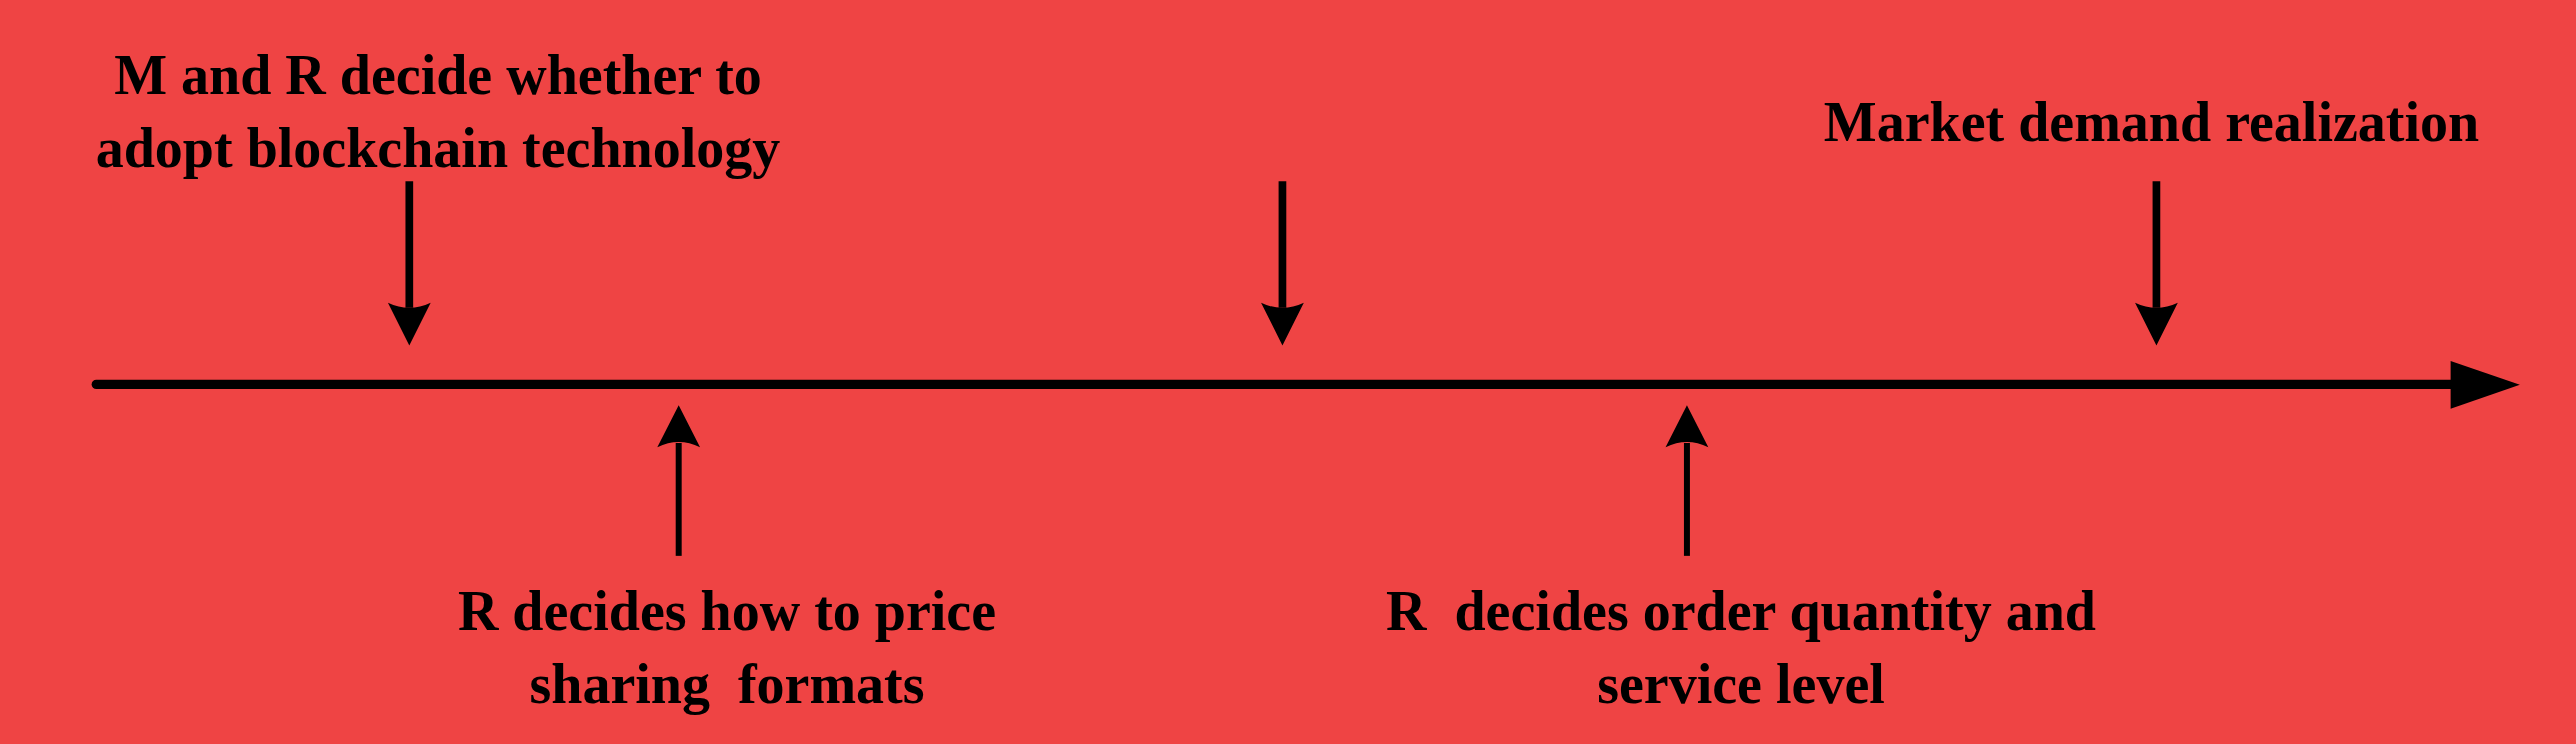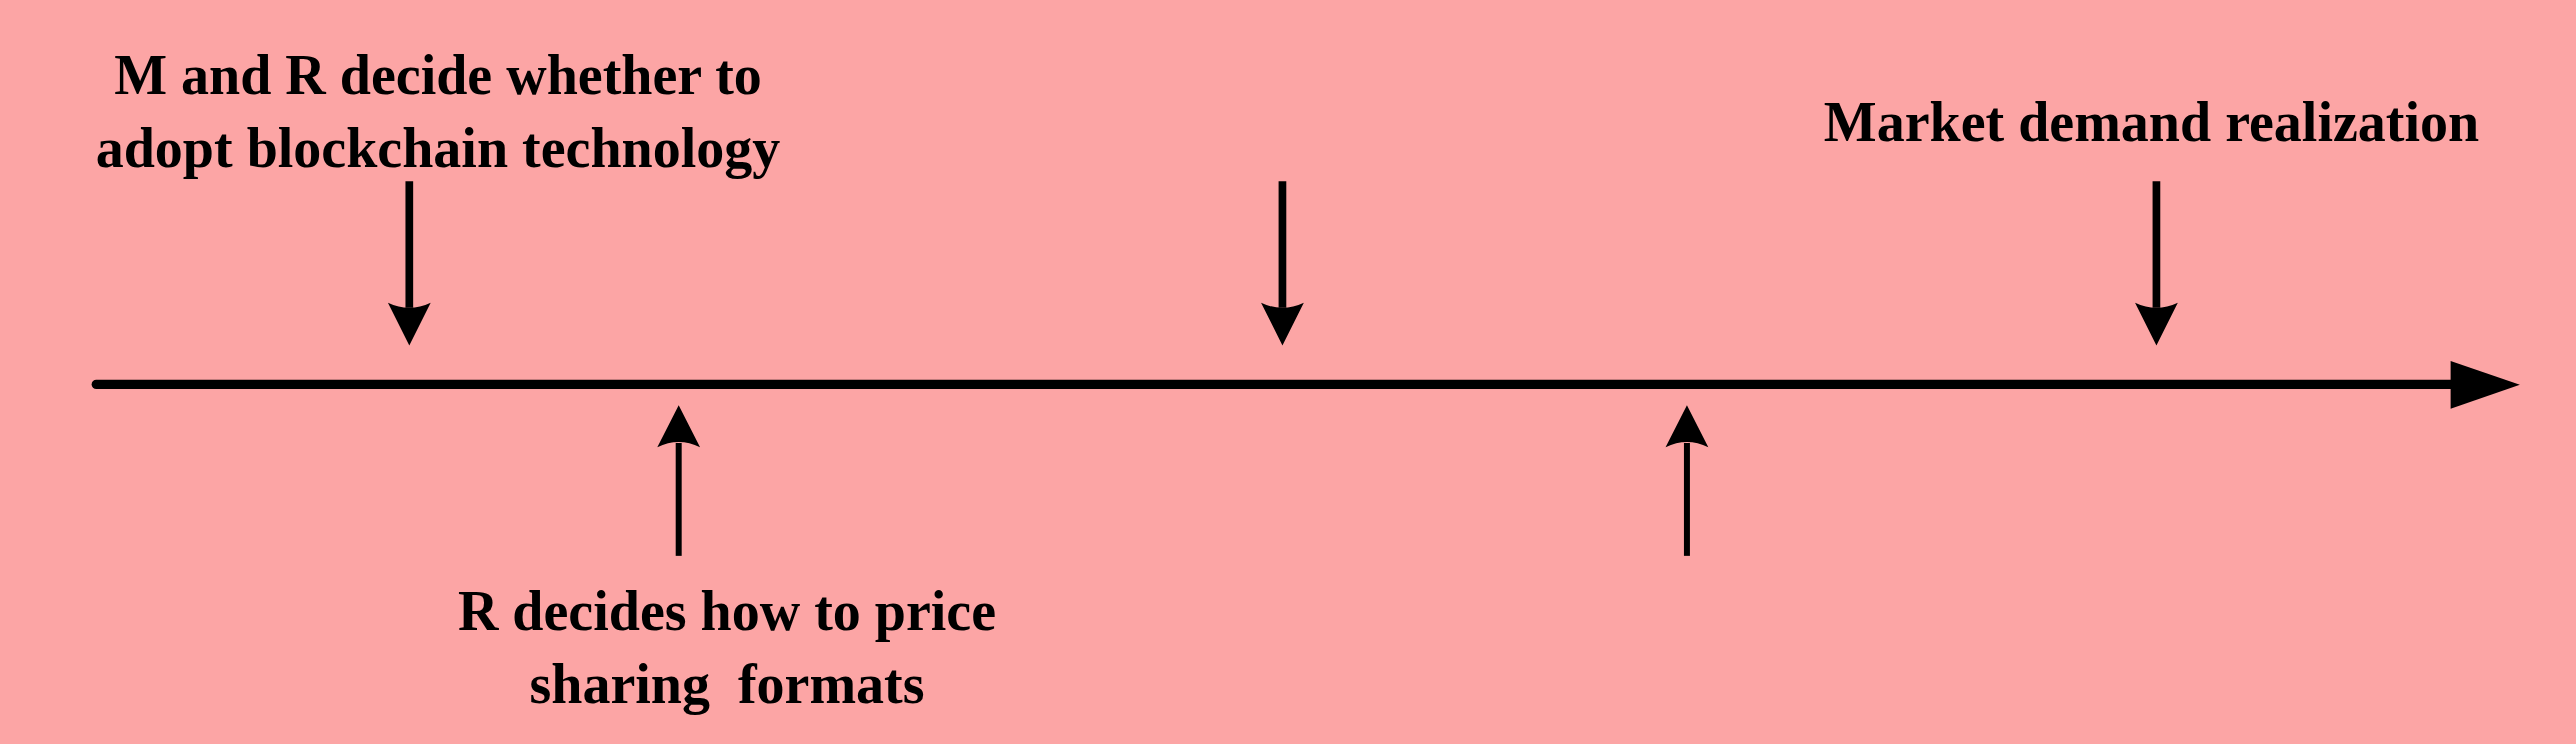--- a/index.html
+++ b/index.html
@@ -4,21 +4,21 @@
 <style>
   html, body {
     margin: 0;
     padding: 0;
     background: #ffffff;
   }
   .canvas {
     position: relative;
     width: 2576px;
     height: 744px;
-    background: #fca5a5;
+    background: #ef4444;
     overflow: hidden;
     font-family: "Liberation Serif", "DejaVu Serif", serif;
   }
   .gfx {
     position: absolute;
     left: 0;
     top: 0;
   }
   .evt {
     position: absolute;
@@ -73,15 +73,17 @@
 
   <div class="evt evt-top-1">M and R decide whether to
 adopt blockchain technology</div>
 
 
   <div class="evt evt-top-3">Market demand realization</div>
 
   <div class="evt evt-bot-1">R decides how to price
 sharing  formats</div>
 
+  <div class="evt evt-bot-2">R  decides order quantity and
+service level</div>
 
 </div>
 
 
 </body></html>

